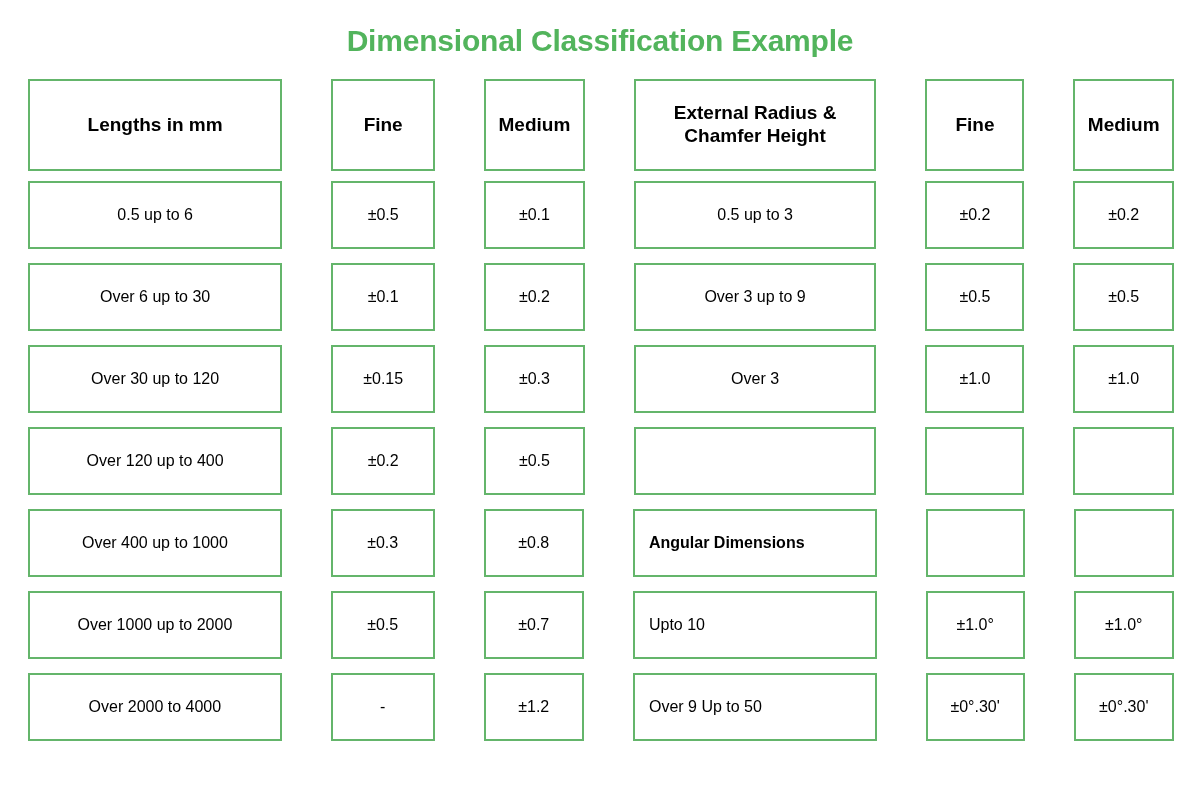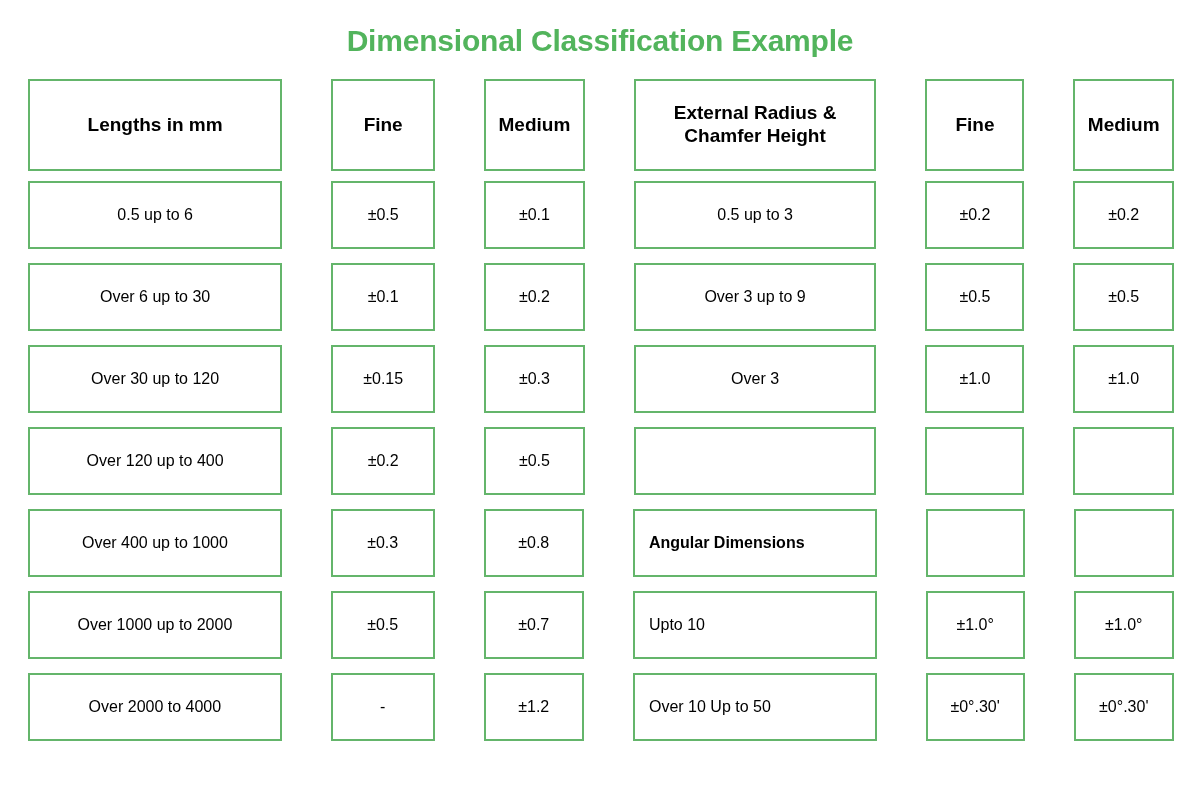--- a/index.html
+++ b/index.html
@@ -166,19 +166,19 @@
       <div class="cell c3">±0.7</div>
       <div class="cell c4 align-left">Upto 10</div>
       <div class="cell c5">±1.0°</div>
       <div class="cell c6">±1.0°</div>
     </div>
 
     <div class="grid-row">
       <div class="cell c1">Over 2000 to 4000</div>
       <div class="cell c2">-</div>
       <div class="cell c3">±1.2</div>
-      <div class="cell c4 align-left">Over 10 Up to 50</div>
+      <div class="cell c4 align-left">Over 9 Up to 50</div>
       <div class="cell c5">±0°.30'</div>
       <div class="cell c6">±0°.30'</div>
     </div>
 
   </div>
 </div>
 
 </body></html>

